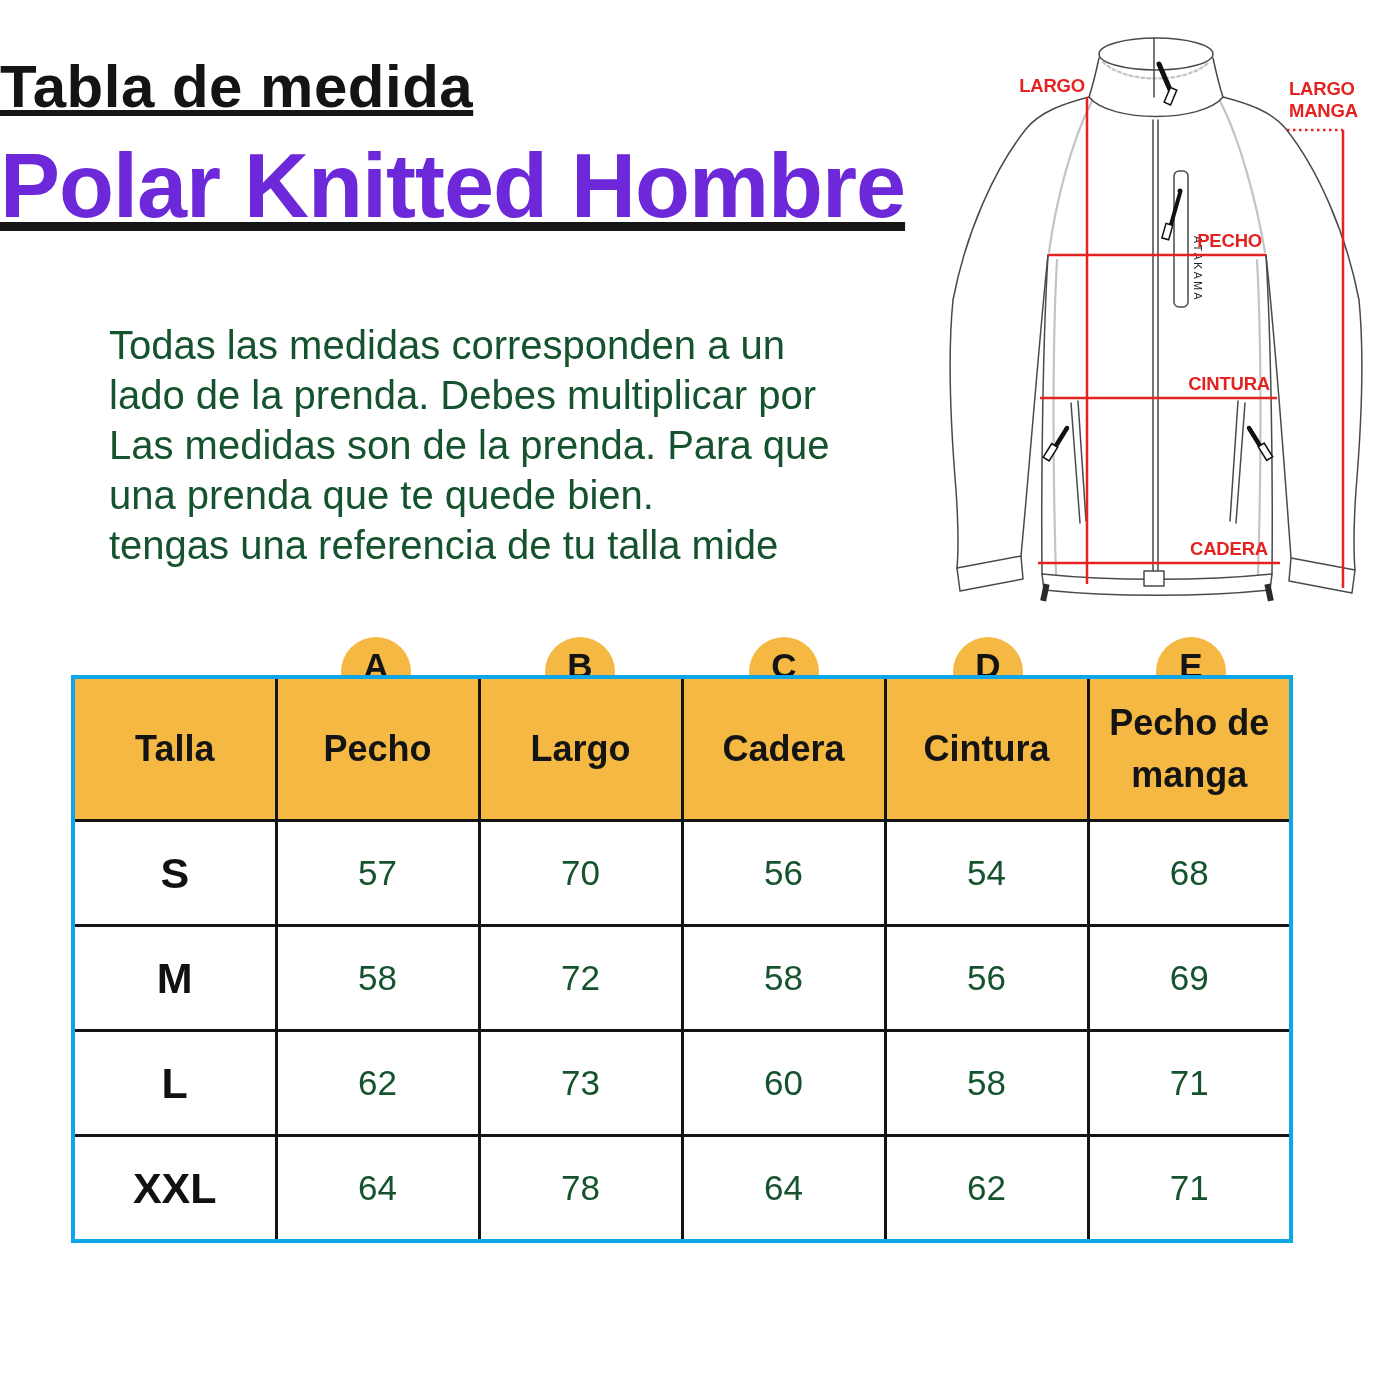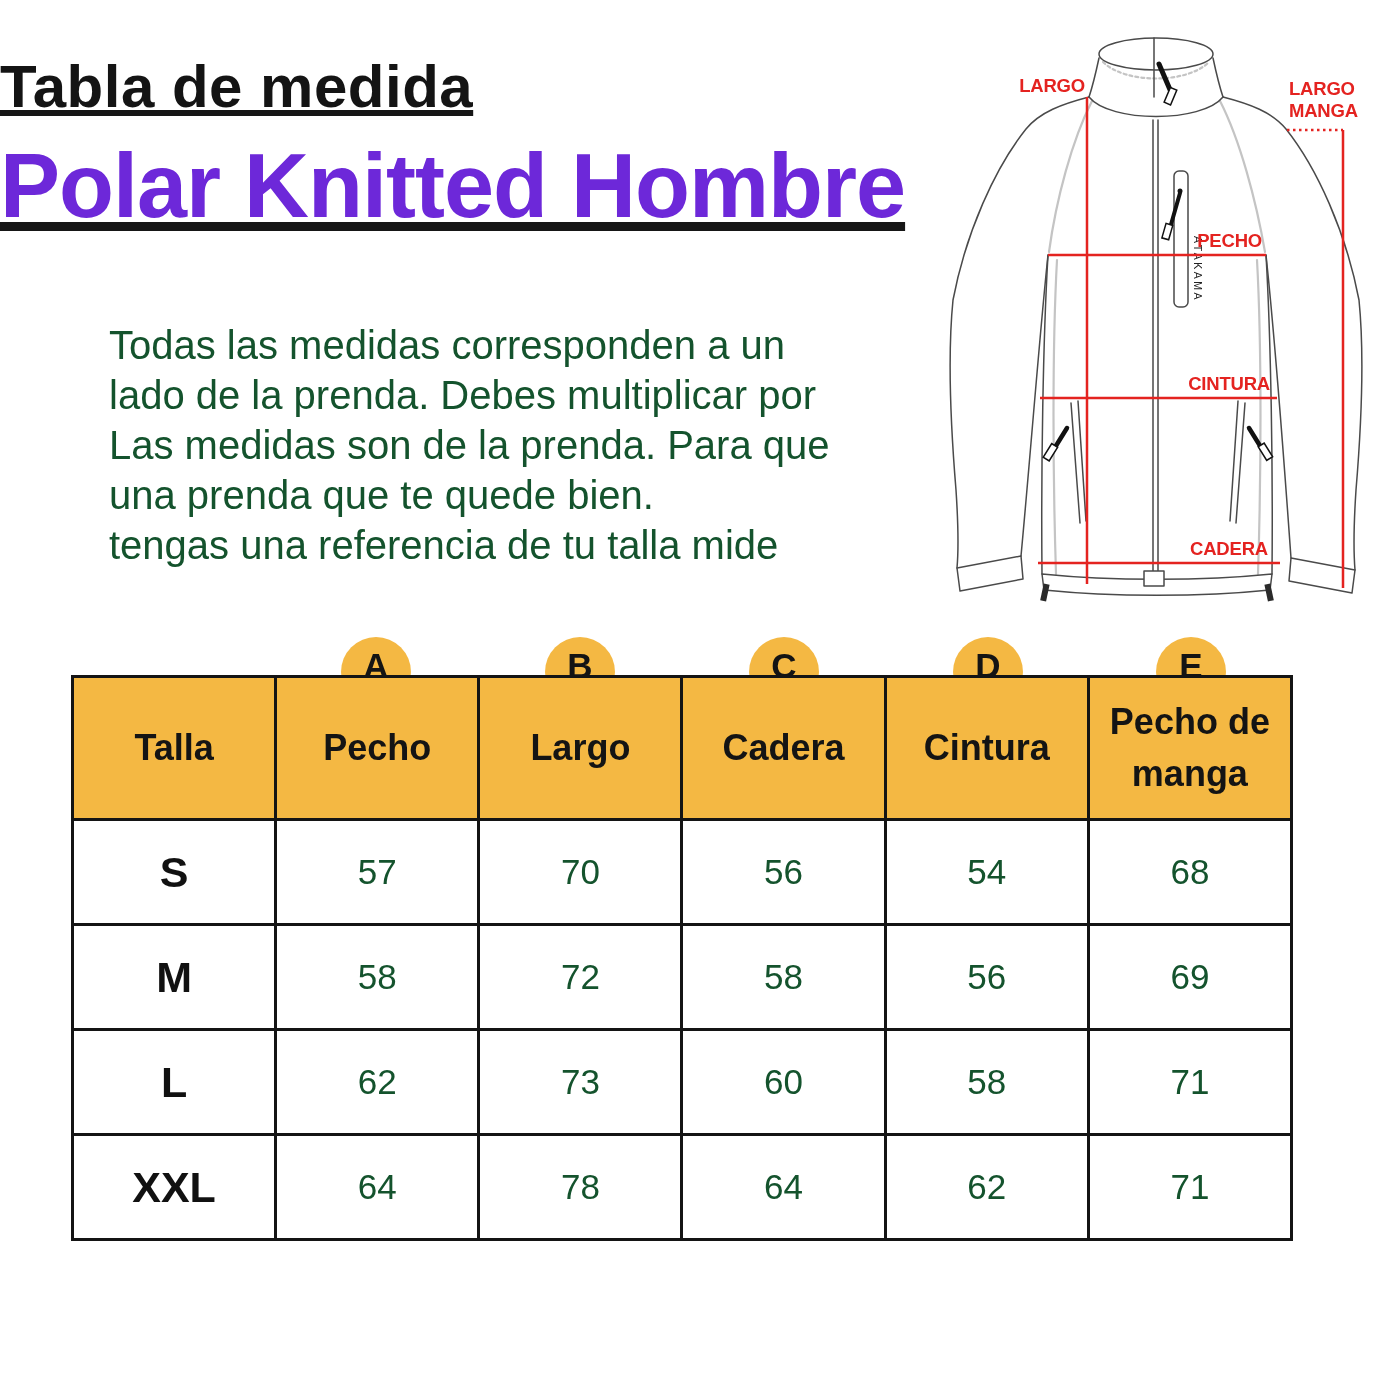--- a/index.html
+++ b/index.html
@@ -14,21 +14,21 @@
   .desc-line{display:block;}
   .diagram-svg{position:absolute;left:930px;top:10px;width:470px;height:620px;}
   .badge{
     position:absolute;top:637px;width:70px;height:70px;border-radius:50%;
     background:#f4b843;z-index:0;display:flex;justify-content:center;align-items:flex-start;
     padding-top:9px;box-sizing:border-box;font-size:35px;font-weight:700;color:#141414;
   }
   .table-wrap{position:absolute;left:71px;top:675px;width:1222px;z-index:1;}
   table.size-table{border-collapse:collapse;table-layout:fixed;width:100%;background:transparent;}
   .size-table th,.size-table td{border:3px solid #141414;text-align:center;vertical-align:middle;padding:0;}
-  .size-table{border:1px solid #0ea5e9;}
+  .size-table{border:4px solid #0ea5e9;}
   .size-table thead th{background:#f4b843;height:140px;font-size:36px;font-weight:700;line-height:1.45;color:#141414;}
   .size-table tbody td{height:102px;background:#ffffff;font-size:35px;font-weight:400;color:#14532d;}
   .size-table tbody td.size-label{font-weight:700;font-size:43px;color:#111;}
 </style>
 </head>
 <body>
 
 <div class="header-block">
   <div class="title-line1">Tabla de medida</div>
   <div class="title-line2">Polar Knitted Hombre</div>

